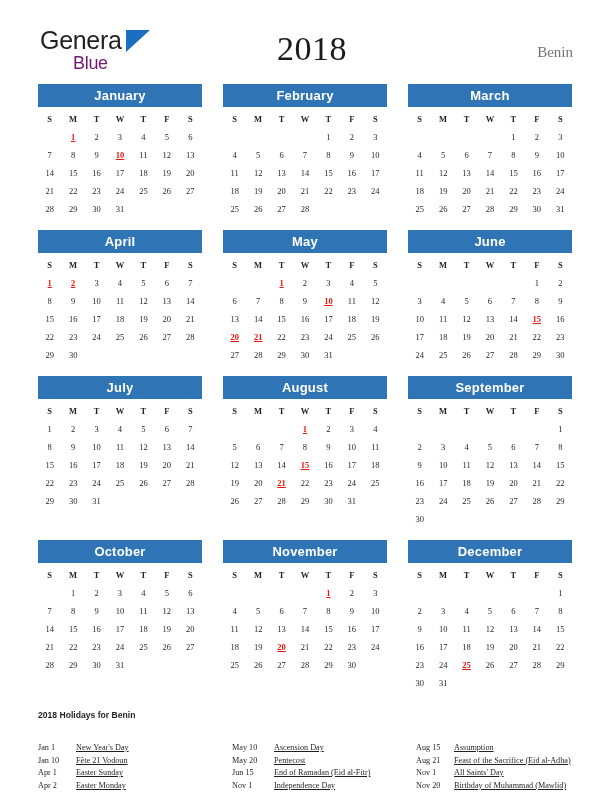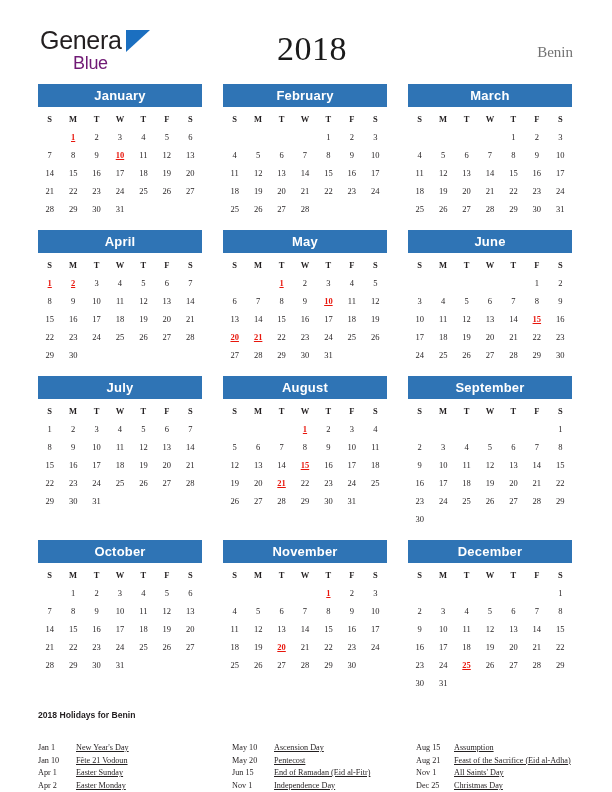--- a/index.html
+++ b/index.html
@@ -1032,20 +1032,24 @@
           </div>
           <div class="hol-row">
             <span class="hol-date">Aug 21</span>
             <span class="hol-name">Feast of the Sacrifice (Eid al-Adha)</span>
           </div>
           <div class="hol-row">
             <span class="hol-date">Nov 1</span>
             <span class="hol-name">All Saints' Day</span>
           </div>
           <div class="hol-row">
+            <span class="hol-date">Nov 20</span>
+            <span class="hol-name">Birthday of Muhammad (Mawlid)</span>
+          </div>
+          <div class="hol-row">
             <span class="hol-date">Dec 25</span>
             <span class="hol-name">Christmas Day</span>
           </div>
         </div>
       </div>
   </div>
 
 </div>
 
 </body></html>

